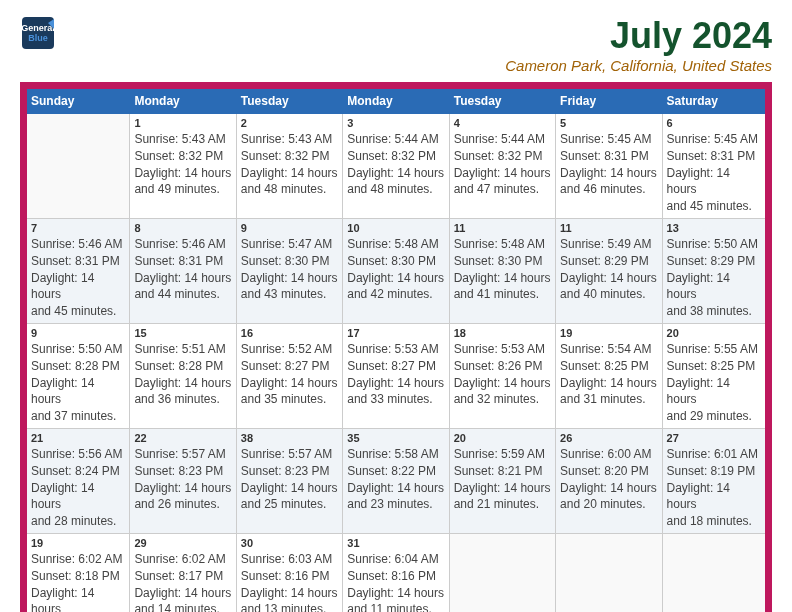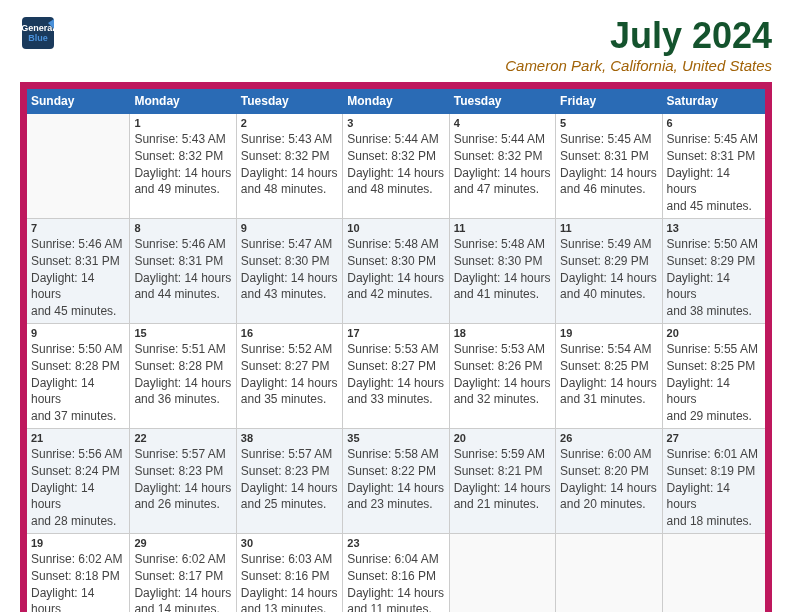--- a/index.html
+++ b/index.html
@@ -242,21 +242,21 @@
           </td>
           <td>
             <span class="day-number">29</span>
             <div class="day-info">Sunrise: 6:02 AM<br>Sunset: 8:17 PM<br>Daylight: 14 hours<br>and 14 minutes.</div>
           </td>
           <td>
             <span class="day-number">30</span>
             <div class="day-info">Sunrise: 6:03 AM<br>Sunset: 8:16 PM<br>Daylight: 14 hours<br>and 13 minutes.</div>
           </td>
           <td>
-            <span class="day-number">23</span>
+            <span class="day-number">31</span>
             <div class="day-info">Sunrise: 6:04 AM<br>Sunset: 8:16 PM<br>Daylight: 14 hours<br>and 11 minutes.</div>
           </td>
           <td class="empty-cell"></td>
           <td class="empty-cell"></td>
           <td class="empty-cell"></td>
         </tr>
       </tbody>
   </table>
 </div>
 

